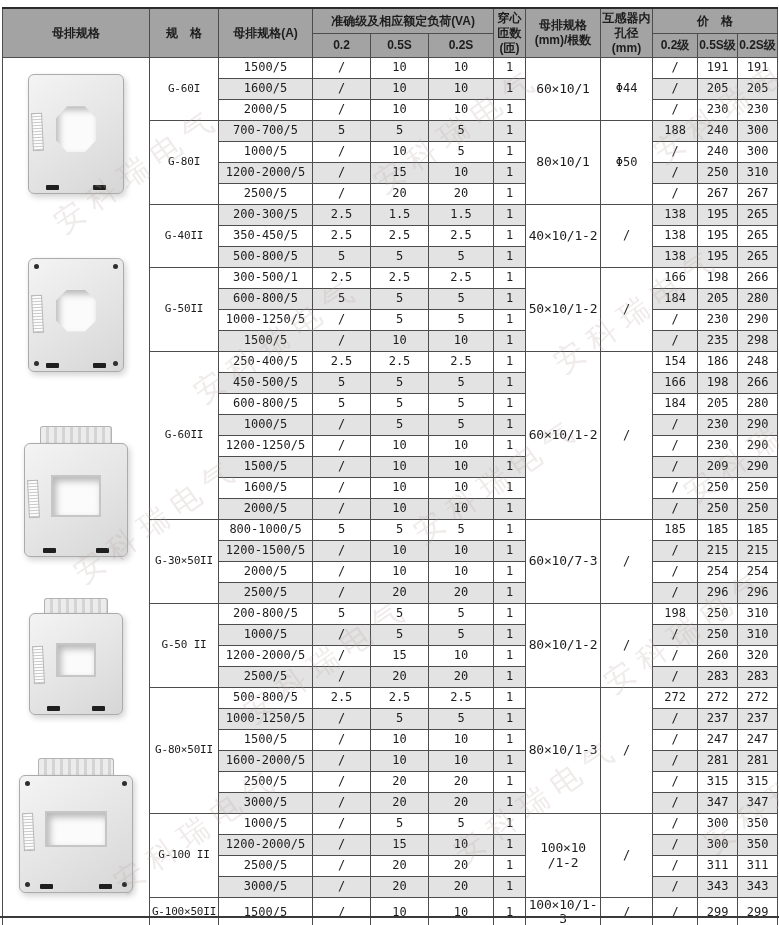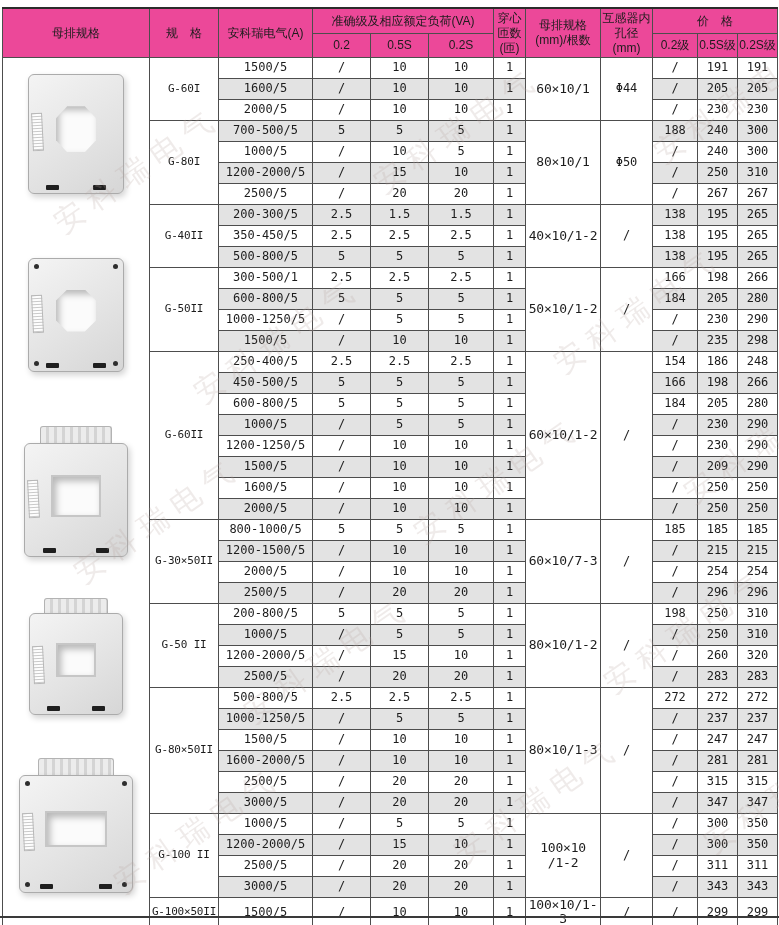--- a/index.html
+++ b/index.html
@@ -3,21 +3,21 @@
 <meta charset="utf-8">
 <style>
   html,body{margin:0;padding:0;background:#fff;}
   .page{position:relative;width:779px;height:925px;background:#fff;overflow:hidden;
         font-family:"Liberation Sans","DejaVu Sans",sans-serif;}
   
   table.ct-table{position:absolute;left:2px;top:7px;width:775px;border-collapse:collapse;
         table-layout:fixed;border-top:2px solid #2b2b2b;}
   .ct-table th,.ct-table td{border:1px solid #4d4d4d;padding:0;text-align:center;
         vertical-align:middle;color:#1c1c1c;overflow:hidden;}
-  .ct-table thead th{background:#ec4899;font-weight:normal;font-size:12px;white-space:pre-line;line-height:1.25;}
+  .ct-table thead th{background:#a3a3a3;font-weight:bold;font-size:12px;white-space:pre-line;line-height:1.25;}
   .ct-table thead tr.h1 th{height:24px;}
   .ct-table thead tr.h2 th{height:23px;}
   .ct-table tbody td{height:20px;font-family:"DejaVu Sans Mono","DejaVu Sans",monospace;
         font-size:12px;white-space:pre-line;line-height:1.1;}
   .ct-table tbody tr.shaded td{background:#e3e3e3;}
   .ct-table tbody td.merged{background:#fff !important;}
   .ct-table tbody td.spec-cell{font-size:11px;letter-spacing:-0.2px;}
   .ct-table tbody td.busbar-cell{font-size:13px;letter-spacing:-0.2px;}
   .ct-table tbody td.bore-cell{font-size:12px;}
   .ct-table tbody td.photos-cell{position:relative;vertical-align:top;}
@@ -67,21 +67,21 @@
         <col style="width:75px">
         <col style="width:52px">
       <col style="width:45px">
         <col style="width:40px">
         <col style="width:40px">
     </colgroup>
     <thead>
       <tr class="h1">
         <th rowspan="2">母排规格</th>
         <th rowspan="2">规　格</th>
-        <th rowspan="2">安科瑞电气(A)</th>
+        <th rowspan="2">母排规格(A)</th>
         <th colspan="3">准确级及相应额定负荷(VA)</th>
         <th rowspan="2">穿心
 匝数
 (匝)</th>
         <th rowspan="2">母排规格
 (mm)/根数</th>
         <th rowspan="2">互感器内
 孔径(mm)</th>
         <th colspan="3">价　格</th>
       </tr>
@@ -124,21 +124,21 @@
           <td>/</td>
           <td>10</td>
           <td>10</td>
           <td>1</td>
           <td>/</td>
           <td>230</td>
           <td>230</td>
         </tr>
         <tr class="shaded">
           <td class="merged spec-cell" rowspan="4">G-80I</td>
-          <td>700-500/5</td>
+          <td>700-700/5</td>
           <td>5</td>
           <td>5</td>
           <td>5</td>
           <td>1</td>
           <td class="merged busbar-cell" rowspan="4">80×10/1</td>
           <td class="merged bore-cell" rowspan="4">Φ50</td>
           <td>188</td>
           <td>240</td>
           <td>300</td>
         </tr>

